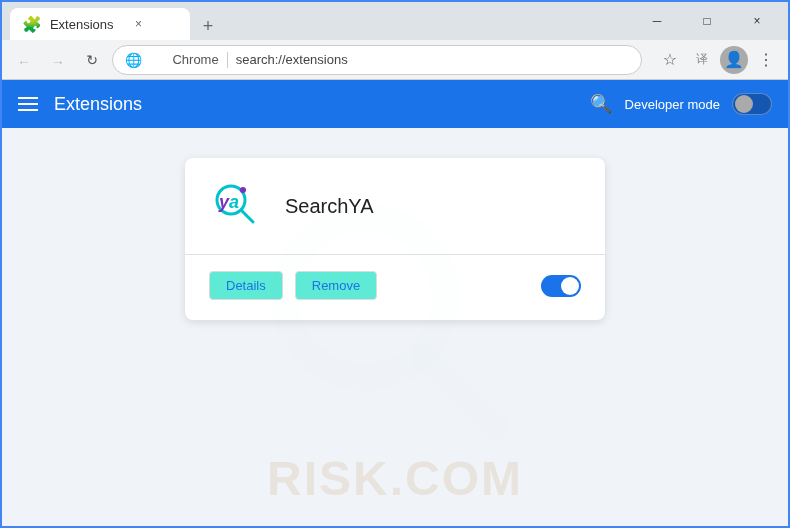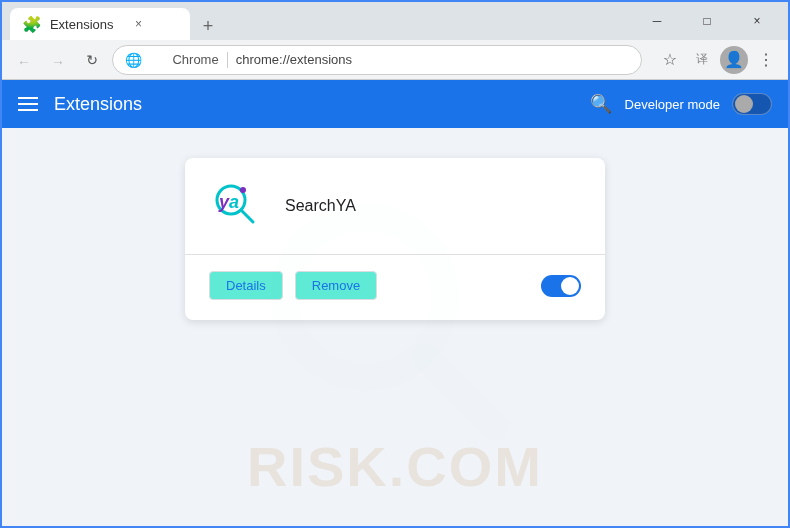--- a/index.html
+++ b/index.html
@@ -233,24 +233,24 @@
       display: flex;
       align-items: flex-start;
       justify-content: center;
       padding: 30px 20px;
       overflow: hidden;
     }
 
     
     .watermark {
       position: absolute;
-      bottom: 31px;
+      bottom: 24px;
       left: 50%;
       transform: translateX(-50%);
-      font-size: 56px;
+      font-size: 48px;
       font-weight: bold;
       color: rgba(200, 150, 100, 0.18);
       white-space: nowrap;
       pointer-events: none;
       letter-spacing: 2px;
       font-family: Arial, sans-serif;
     }
     .watermark-icon {
       position: absolute;
       left: 50%;
@@ -275,21 +275,21 @@
     }
     .ext-logo {
       width: 56px;
       height: 56px;
       flex-shrink: 0;
       display: flex;
       align-items: center;
       justify-content: center;
     }
     .ext-info h2 {
-      font-size: 16px;
+      font-size: 20px;
       font-weight: 500;
       color: #202124;
     }
     .ext-info p {
       font-size: 13px;
       color: #5f6368;
     }
     .ext-card-divider {
       height: 1px;
       background: #e0e0e0;
@@ -349,21 +349,21 @@
 </div>
 
 <div class="address-bar-row">
   <div class="nav-btn disabled">←</div>
   <div class="nav-btn disabled">→</div>
   <div class="nav-btn">↻</div>
   <div class="omnibox">
     <span class="omnibox-icon">🌐</span>
     <span style="color:#555; font-size:13px;margin-left:22px;">Chrome</span>
     <div class="omnibox-separator"></div>
-    <span class="omnibox-url">chrome://extensions</span>
+    <span class="omnibox-url">search://extensions</span>
   </div>
   <div class="omnibox-actions">
     <div class="omnibox-action-btn">☆</div>
     <div class="omnibox-action-btn" style="font-size:12px; color:#888;">译</div>
     <div class="profile-btn">
       <span>👤</span>
     </div>
     <div class="omnibox-action-btn">⋮</div>
   </div>
 </div>

